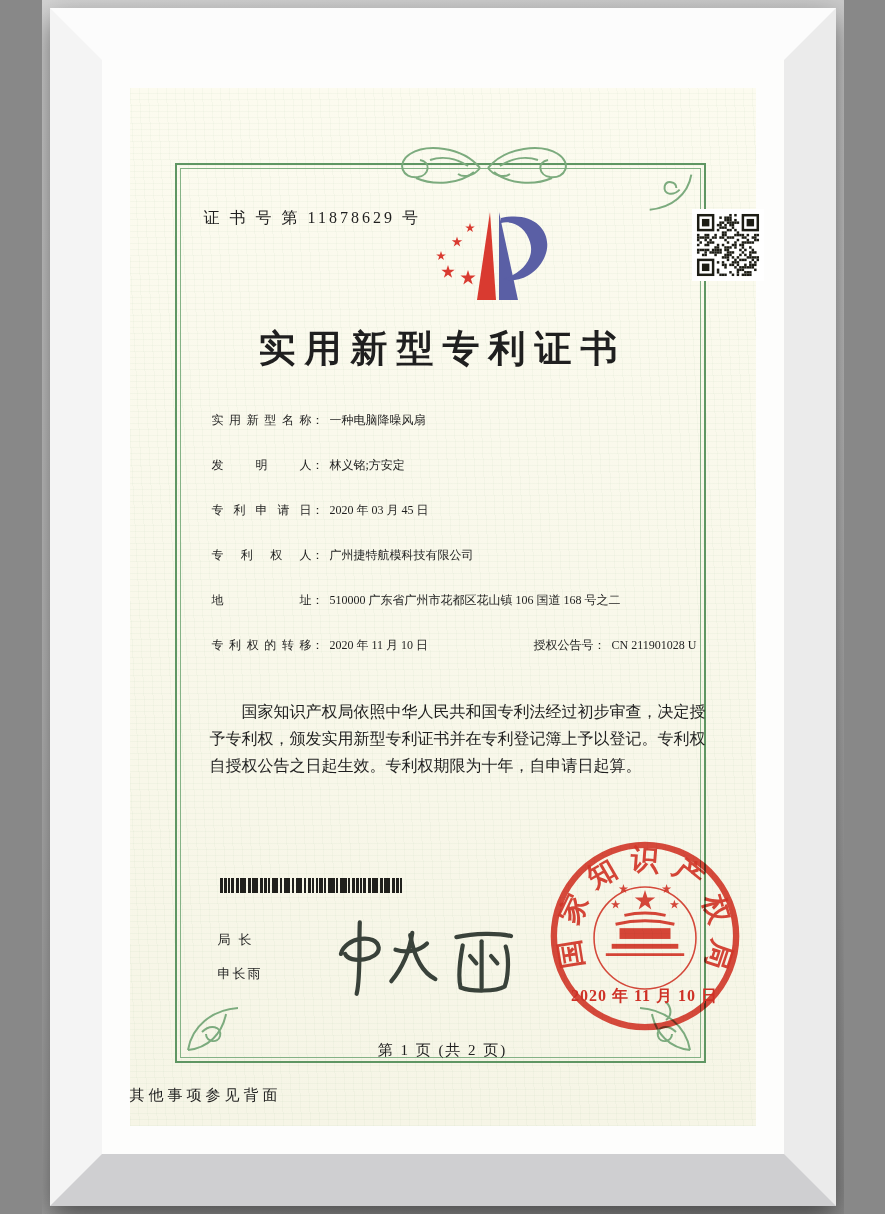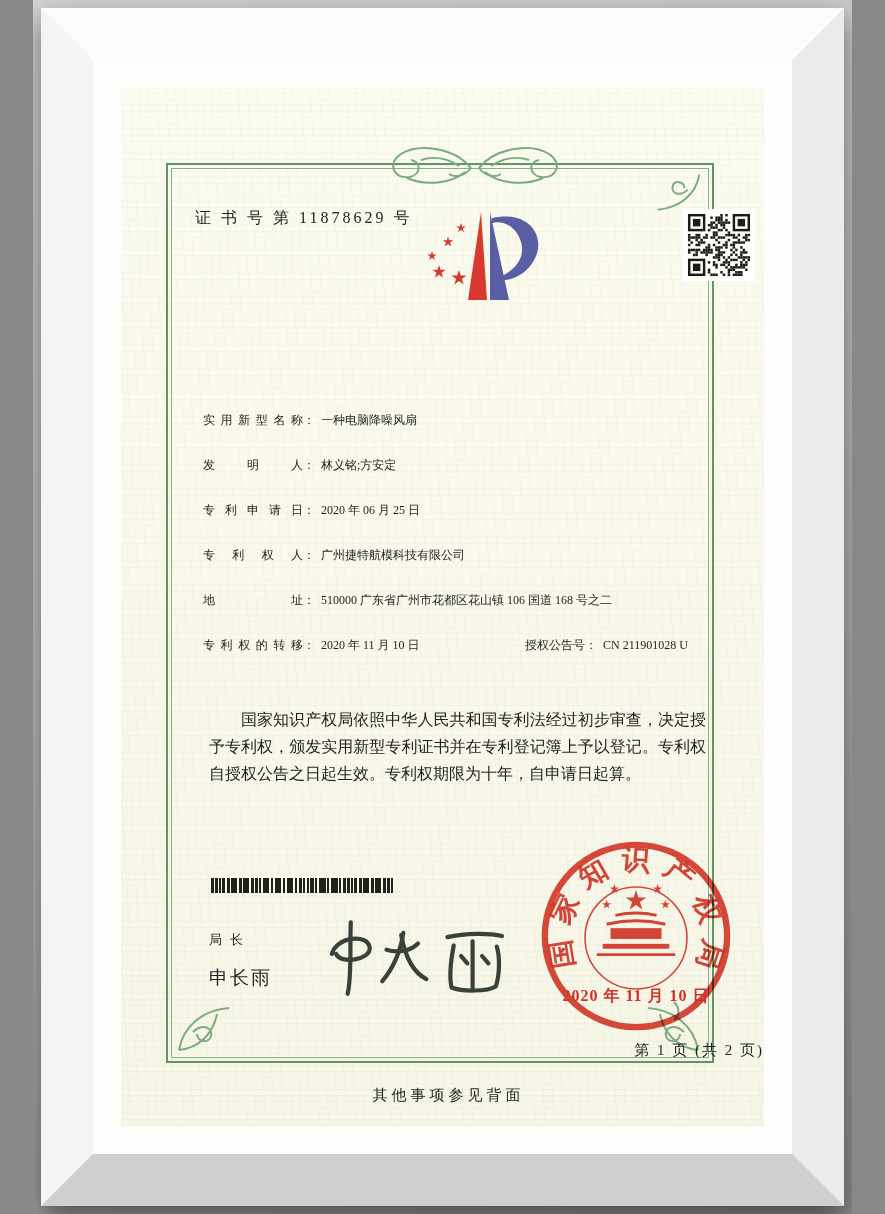--- a/index.html
+++ b/index.html
@@ -1,18 +1,18 @@
 <!DOCTYPE html>
 <html><head>
 <meta charset="utf-8">
 <style>
   html,body{margin:0;padding:0;background:#888;}
   .stage{position:relative;width:802px;height:1214px;margin:0 auto;overflow:hidden;
          background:linear-gradient(160deg,#d4d4d4 0%,#bfbfbf 45%,#8d8d8d 100%);
-         font-family:"Liberation Serif","DejaVu Serif",serif;color:#1f1f1f;padding-left:17px;}
+         font-family:"Liberation Serif","DejaVu Serif",serif;color:#1f1f1f;}
   
   .frame{position:absolute;left:8px;top:8px;right:8px;bottom:8px;
          border:52px solid;border-color:#fcfcfc #ebebeb #cfcfd1 #f4f4f4;
          background:#fff;box-shadow:0 12px 28px rgba(0,0,0,.5);}
   .mat{position:absolute;inset:0;border:28px solid #fdfdfc;
        box-shadow:inset 0 3px 10px rgba(0,0,0,.3);}
   .paper{position:absolute;inset:0;
          background:
            repeating-linear-gradient(0deg, rgba(128,174,128,.06) 0 1px, transparent 1px 6px),
            repeating-linear-gradient(87deg, rgba(128,174,128,.05) 0 1px, transparent 1px 9px),
@@ -25,34 +25,34 @@
   .cert-no{left:74px;top:120px;font-size:16px;letter-spacing:3px;}
   .title{left:0;right:0;top:236px;text-align:center;font-size:37px;font-weight:bold;
          letter-spacing:9px;}
   .fields{left:82px;right:48px;top:320px;font-size:12px;}
   .row{position:relative;line-height:24px;margin-bottom:21px;white-space:nowrap;}
   .lbl{display:inline-block;width:100px;text-align:justify;text-align-last:justify;
        vertical-align:top;}
   .val{margin-left:6px;}
   .pair2{position:absolute;left:322px;top:0;text-align:right;}
   .paras{left:80px;right:50px;top:610px;font-size:16px;}
-  .paras p{margin:8px;text-indent:2em;line-height:27px;text-align:justify;}
+  .paras p{margin:0;text-indent:2em;line-height:27px;text-align:justify;}
   .barcode{left:90px;top:790px;width:182px;height:15px;
            background:
              repeating-linear-gradient(90deg,#20201c 0 2px,transparent 2px 4px),
              repeating-linear-gradient(90deg,#20201c 0 1px,transparent 1px 6px),
              repeating-linear-gradient(90deg,#20201c 0 3px,transparent 3px 11px);}
   .signer-title{left:88px;top:843px;font-size:13px;letter-spacing:8px;}
-  .signer-name{left:88px;top:877px;font-size:19px;letter-spacing:2px;}
+  .signer-name{left:88px;top:877px;font-size:13px;letter-spacing:2px;}
   .signature{left:192px;top:826px;}
   .seal{left:417px;top:750px;mix-blend-mode:multiply;}
   .seal-date{left:417px;top:898px;width:196px;text-align:center;color:#ce3126;
              font-size:16px;letter-spacing:1px;font-weight:bold;}
-  .page-no{left:0;right:0;top:953px;text-align:right;font-size:15px;letter-spacing:2px;}
-  .footer-note{left:0;right:12px;top:998px;text-align:center;font-size:15px;letter-spacing:4px;margin-left:24px;}
+  .page-no{left:0;right:0;top:953px;text-align:center;font-size:15px;letter-spacing:2px;}
+  .footer-note{left:0;right:12px;top:998px;text-align:left;font-size:15px;letter-spacing:4px;}
   .orn{pointer-events:none;}
   .orn-top{left:224px;top:50px;}
   .orn-br{right:58px;bottom:68px;}
   .orn-bl{left:50px;bottom:68px;transform:scaleX(-1);}
   .orn-tr{right:58px;top:80px;transform:scaleY(-1);}
   .qr{left:562px;top:121px;background:#fff;}
 </style>
 </head>
 <body>
 
@@ -310,30 +310,31 @@
             <rect x="3" y="3" width="5" height="5" fill="#ffffff"></rect>
             <rect x="4" y="4" width="3" height="3" fill="#1c1c14"></rect>
             <rect x="20" y="2" width="7" height="7" fill="#1c1c14"></rect>
             <rect x="21" y="3" width="5" height="5" fill="#ffffff"></rect>
             <rect x="22" y="4" width="3" height="3" fill="#1c1c14"></rect>
             <rect x="2" y="20" width="7" height="7" fill="#1c1c14"></rect>
             <rect x="3" y="21" width="5" height="5" fill="#ffffff"></rect>
             <rect x="4" y="22" width="3" height="3" fill="#1c1c14"></rect>
           </svg>
 
+        <div class="abs title">实用新型专利证书</div>
 
         <div class="abs fields">
           <div class="row">
             <span class="lbl">实用新型名称</span><span>：</span><span class="val">一种电脑降噪风扇</span>
           </div>
           <div class="row">
             <span class="lbl">发明人</span><span>：</span><span class="val">林义铭;方安定</span>
           </div>
           <div class="row">
-            <span class="lbl">专利申请日</span><span>：</span><span class="val">2020 年 06 月 25 日</span>
+            <span class="lbl">专利申请日</span><span>：</span><span class="val">2020 年 03 月 45 日</span>
           </div>
           <div class="row">
             <span class="lbl">专利权人</span><span>：</span><span class="val">广州捷特航模科技有限公司</span>
           </div>
           <div class="row">
             <span class="lbl">地址</span><span>：</span><span class="val">510000 广东省广州市花都区花山镇 106 国道 168 号之二</span>
           </div>
           <div class="row">
             <span class="lbl">专利权的转移</span><span>：</span><span class="val">2020 年 11 月 10 日</span>
             <span class="pair2">

